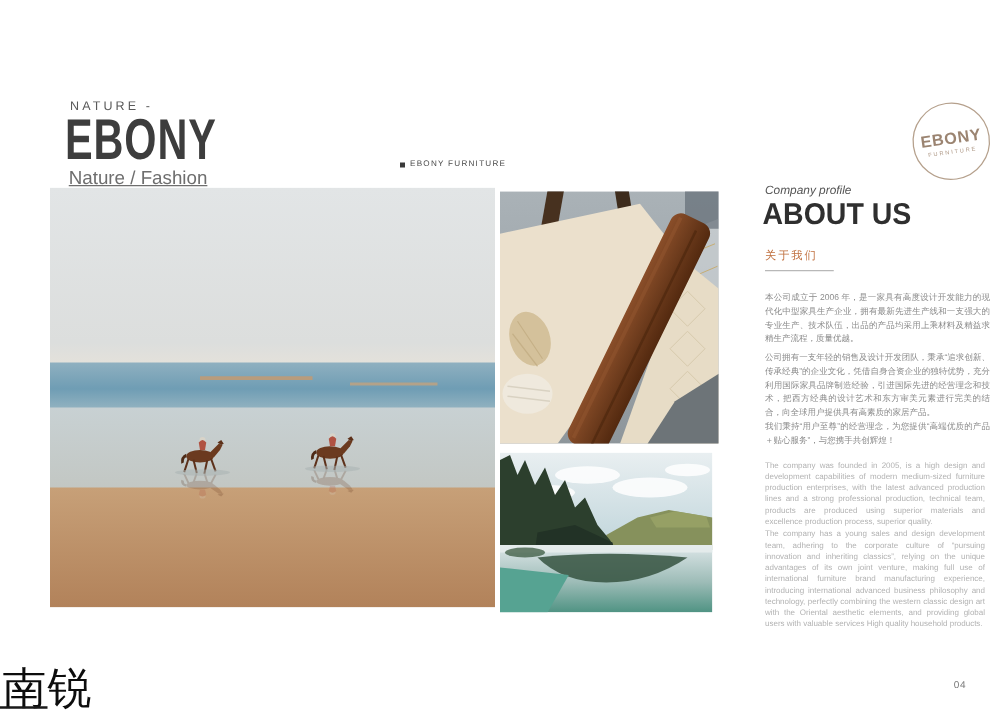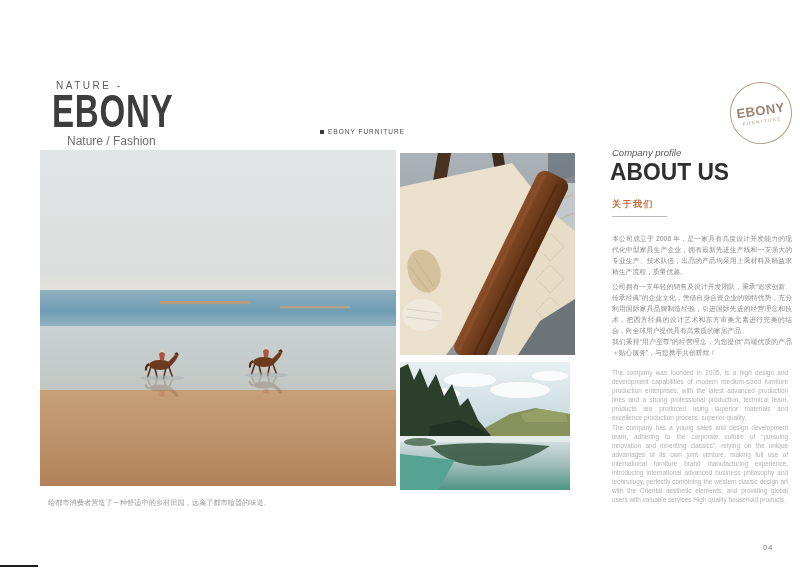--- a/index.html
+++ b/index.html
@@ -5,21 +5,21 @@
   html,body{margin:0;padding:0;background:#ffffff;}
   #page{
     position:relative;width:800px;height:576px;background:#ffffff;overflow:hidden;
     font-family:"Liberation Sans","DejaVu Sans",sans-serif;color:#3d3d3d;
   }
   .abs{position:absolute;}
   
   .eyebrow{left:56px;top:80px;font-size:10px;letter-spacing:2.5px;color:#5a5a5a;}
   .brand-title{left:52px;top:88px;font-size:46px;font-weight:700;color:#3d3d3d;
     transform:scaleX(0.72);transform-origin:left top;letter-spacing:1px;line-height:1;}
-  .tagline{left:67px;top:134px;font-size:12px;color:#6e6e6e;}
+  .tagline{left:55px;top:134px;font-size:15px;color:#6e6e6e;text-decoration:underline;}
   .center-label{left:320px;top:128px;font-size:6.5px;letter-spacing:1px;color:#4a4a4a;display:flex;align-items:center;gap:4px;}
   .center-label .sq{width:4px;height:4px;background:#3a3a3a;display:inline-block;}
   
   .logo{left:730px;top:82px;width:60px;height:60px;border:1.5px solid #b5a08c;border-radius:50%;
     display:flex;flex-direction:column;align-items:center;justify-content:center;transform:rotate(-8deg);}
   .logo .l1{font-size:13px;font-weight:700;color:#9b8471;letter-spacing:0.5px;}
   .logo .l2{font-size:4.5px;color:#ab9480;letter-spacing:1.5px;margin-top:1px;}
   
   .kicker{left:612px;top:147px;font-size:9.5px;color:#555;font-style:italic;}
   .about-title{left:610px;top:158px;font-size:24px;font-weight:700;color:#2f2f2f;transform:scaleX(0.95);transform-origin:left top;}
@@ -198,29 +198,29 @@
       <rect x="0" y="74" width="170" height="54" fill="url(#lwater)"></rect>
       <rect x="0" y="74" width="170" height="6" fill="#e6ecec" opacity="0.9"></rect>
       <path d="M30,84 Q85,78 150,84 Q120,104 85,104 Q50,104 30,84 Z" fill="#35523f" opacity="0.85"></path>
       <polygon points="0,92 55,98 38,128 0,128" fill="#56a392"></polygon>
       <ellipse cx="20" cy="80" rx="16" ry="4" fill="#44624a" opacity="0.8"></ellipse>
     </svg>
   </div>
 
   <div class="abs kicker">Company profile</div>
   <div class="abs about-title">ABOUT US</div>
-  <div class="abs section-cn" style="color: rgb(192, 112, 63); font-weight: bold;">关于我们</div>
+  <div class="abs section-cn" style="color: rgb(192, 112, 63);">关于我们</div>
   <div class="abs rule"></div>
 
   <div class="abs cnp cn1">本公司成立于 2006 年，是一家具有高度设计开发能力的现代化中型家具生产企业，拥有最新先进生产线和一支强大的专业生产、技术队伍，出品的产品均采用上乘材料及精益求精生产流程，质量优越。</div>
   <div class="abs cnp cn2">公司拥有一支年轻的销售及设计开发团队，秉承“追求创新、传承经典”的企业文化，凭借自身合资企业的独特优势，充分利用国际家具品牌制造经验，引进国际先进的经营理念和技术，把西方经典的设计艺术和东方审美元素进行完美的结合，向全球用户提供具有高素质的家居产品。</div>
   <div class="abs cnp cn3">我们秉持“用户至尊”的经营理念，为您提供“高端优质的产品＋贴心服务”，与您携手共创辉煌！</div>
   <div class="abs enp en1">The company was founded in 2005, is a high design and development capabilities of modern medium-sized furniture production enterprises, with the latest advanced production lines and a strong professional production, technical team, products are produced using superior materials and excellence production process, superior quality.</div>
   <div class="abs enp en2">The company has a young sales and design development team, adhering to the corporate culture of “pursuing innovation and inheriting classics”, relying on the unique advantages of its own joint venture, making full use of international furniture brand manufacturing experience, introducing international advanced business philosophy and technology, perfectly combining the western classic design art with the Oriental aesthetic elements, and providing global users with valuable services High quality household products.</div>
 
   <div class="abs caption">
-    <div>给都市消费者营造了一种舒适中的乡村田园，远离了都市喧嚣的味道。</div>
-  </div>
-
+  </div>
+
+  <div class="abs watermark">南锐</div>
   <div class="abs corner-line"></div>
   <div class="abs pagenum">04</div>
 
 </div>
 
 </body></html>

